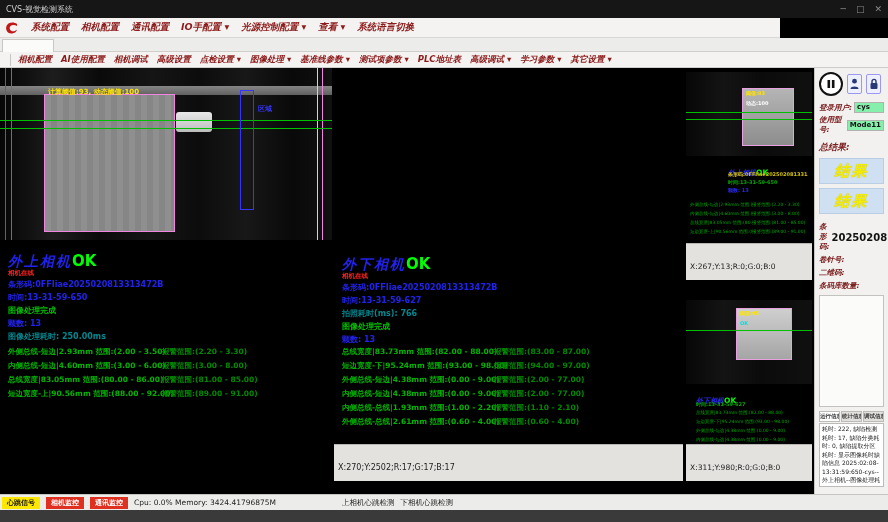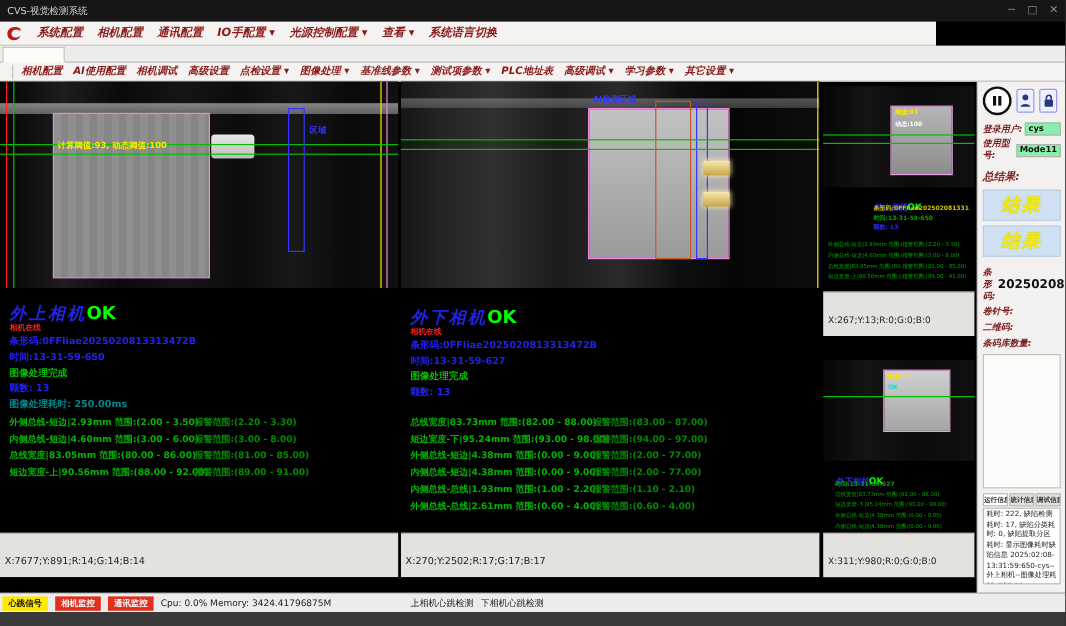--- a/index.html
+++ b/index.html
@@ -35,21 +35,21 @@
     background:linear-gradient(90deg,#060606 0%,#101010 8%,#1d1d1d 16%,#0a0a0a 30%,#151515 46%,#0c0c0c 60%,#181818 74%,#090909 88%,#111 100%);}
   .mach-band{position:absolute;left:0;top:16px;width:100%;height:10px;
     background:linear-gradient(180deg,#9a9a9a,#6f6f6f);opacity:.85;}
   .battery{position:absolute;border:1px solid #f086e2;background:
     repeating-linear-gradient(90deg,#8f8f8f 0 6px,#868686 6px 12px),linear-gradient(180deg,#9a9a9a,#7d7d7d);}
   .connector{position:absolute;background:linear-gradient(180deg,#e8e8e8,#bdbdbd);border-radius:3px;}
   .vline{position:absolute;width:1px;top:0;height:172px;}
   .hline{position:absolute;height:1px;left:0;width:100%;}
   .gold-tab{position:absolute;width:22px;height:12px;background:linear-gradient(180deg,#f7e9b0,#caa648);
     box-shadow:0 0 4px 1px rgba(255,240,180,.8);border-radius:1px;}
-  .thresh-label{position:absolute;font-size:7px;color:#ffe400;font-weight:bold;white-space:nowrap;margin-top:29px;}
+  .thresh-label{position:absolute;font-size:7px;color:#ffe400;font-weight:bold;white-space:nowrap;}
   .region-label{position:absolute;font-size:7px;color:#3535ff;font-weight:bold;white-space:nowrap;}
   .roi{position:absolute;border:1px solid;}
   
   .ov{position:absolute;left:8px;white-space:nowrap;}
   .cam-title{font-size:14px;font-weight:bold;font-style:italic;color:#2222ee;letter-spacing:2px;}
   .cam-ok{font-size:15px;font-weight:bold;color:#00ff00;font-style:normal;letter-spacing:0;}
   .cam-status{font-size:6.5px;color:#ff2020;font-weight:bold;margin-top:-2px;}
   .info-line{font-size:8px;font-weight:bold;color:#2222ee;line-height:13px;}
   .done-line{font-size:8px;font-weight:bold;color:#00c000;line-height:13px;}
   .teal-line{font-size:8px;font-weight:bold;color:#00878f;line-height:13px;}
@@ -190,42 +190,30 @@
       <div class="meas-row">
         <span class="meas-text">总线宽度|83.05mm 范围:(80.00 - 86.00)</span>
         <span class="meas-alarm">报警范围:(81.00 - 85.00)</span>
       </div>
       <div class="meas-row">
         <span class="meas-text">短边宽度-上|90.56mm 范围:(88.00 - 92.00)</span>
         <span class="meas-alarm">报警范围:(89.00 - 91.00)</span>
       </div>
     </div>
 
-    <div class="pix-bar">X:7677;Y:891;R:14;G:14;B:14</div>
   </div>
 
   <div class="panel panel-center">
-    <div class="mach" style="background:linear-gradient(90deg,#151515 0%,#242424 10%,#303030 22%,#1b1b1b 38%,#2a2a2a 52%,#101010 66%,#060606 80%,#0d0d0d 100%);">
-      <div class="mach-band" style="top:14px;height:8px;opacity:.5;"></div>
-      <div class="battery" style="left:156px;top:22px;width:118px;height:126px;background:linear-gradient(180deg,#c2c2c2,#9a9a9a);"></div>
-      <div class="roi" style="left:212px;top:16px;width:30px;height:132px;border-color:#c05a28;"></div>
-      <div class="roi" style="left:246px;top:16px;width:10px;height:132px;border-color:#3535ff;"></div>
-      <div class="hline" style="top:48px;background:#00c000;"></div>
-      <div class="hline" style="top:56px;background:#00c000;"></div>
-      <div class="gold-tab" style="left:252px;top:66px;"></div>
-      <div class="gold-tab" style="left:252px;top:92px;"></div>
-      <div class="region-label" style="left:160px;top:10px;">AI检测区域</div>
-      <div class="vline" style="left:347px;background:#ffe400;"></div>
-    </div>
 
     <div class="ov" style="top:186px;">
       <span class="cam-title">外下相机</span><span class="cam-ok">OK</span>
       <div class="cam-status">相机在线</div>
       <div class="info-line">条形码:0FFIiae2025020813313472B</div>
       <div class="info-line">时间:13-31-59-627</div>
+      <div class="teal-line">拍照耗时(ms): 766</div>
       <div class="done-line">图像处理完成</div>
       <div class="info-line">颗数: 13</div>
     </div>
 
     <div class="ov" style="top:277px;">
       <div class="meas-row">
         <span class="meas-text">总线宽度|83.73mm 范围:(82.00 - 88.00)</span>
         <span class="meas-alarm">报警范围:(83.00 - 87.00)</span>
       </div>
       <div class="meas-row">

